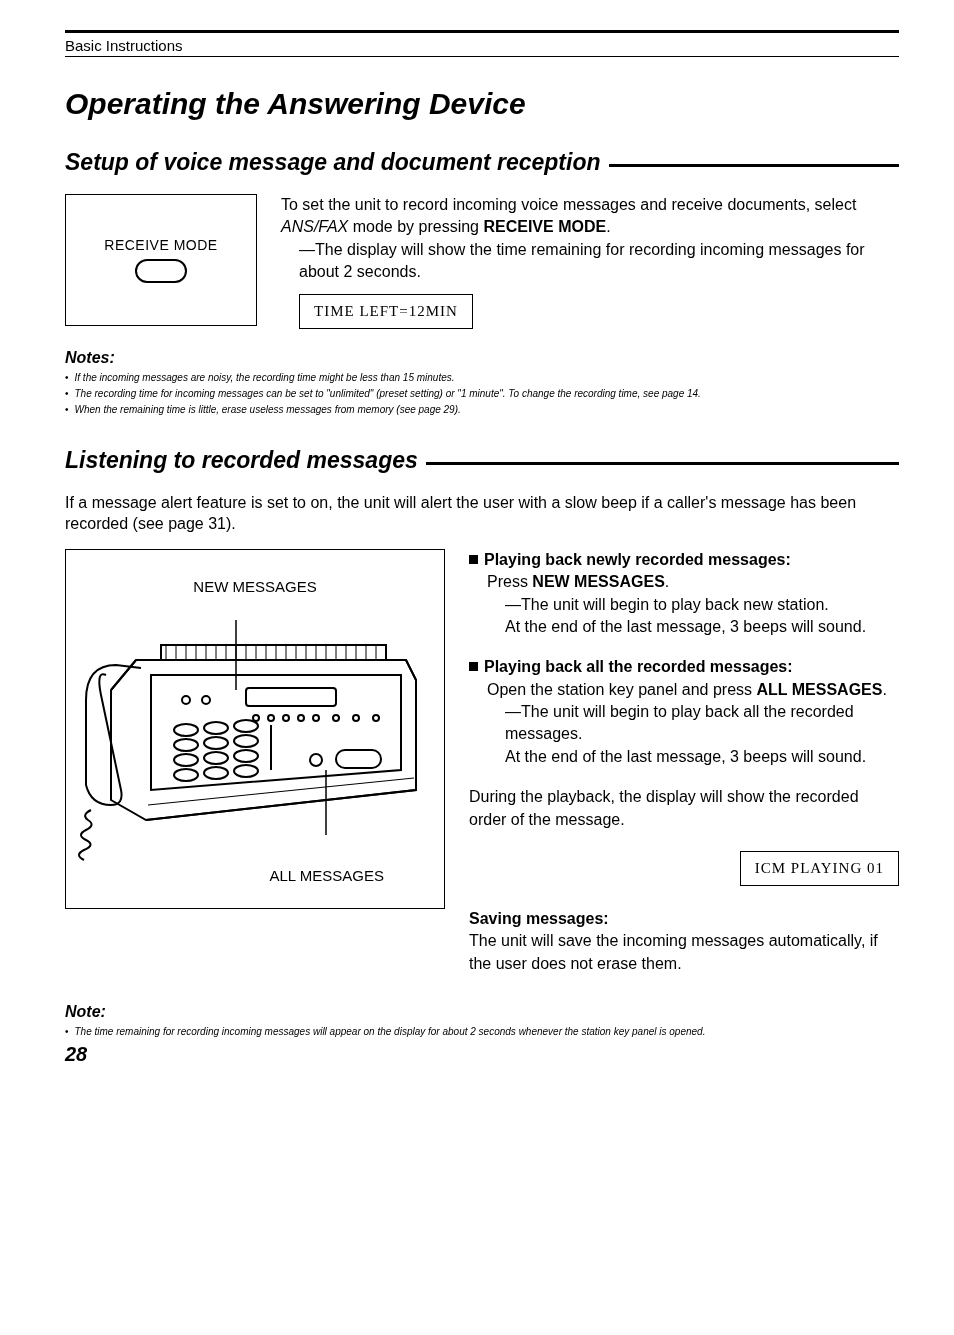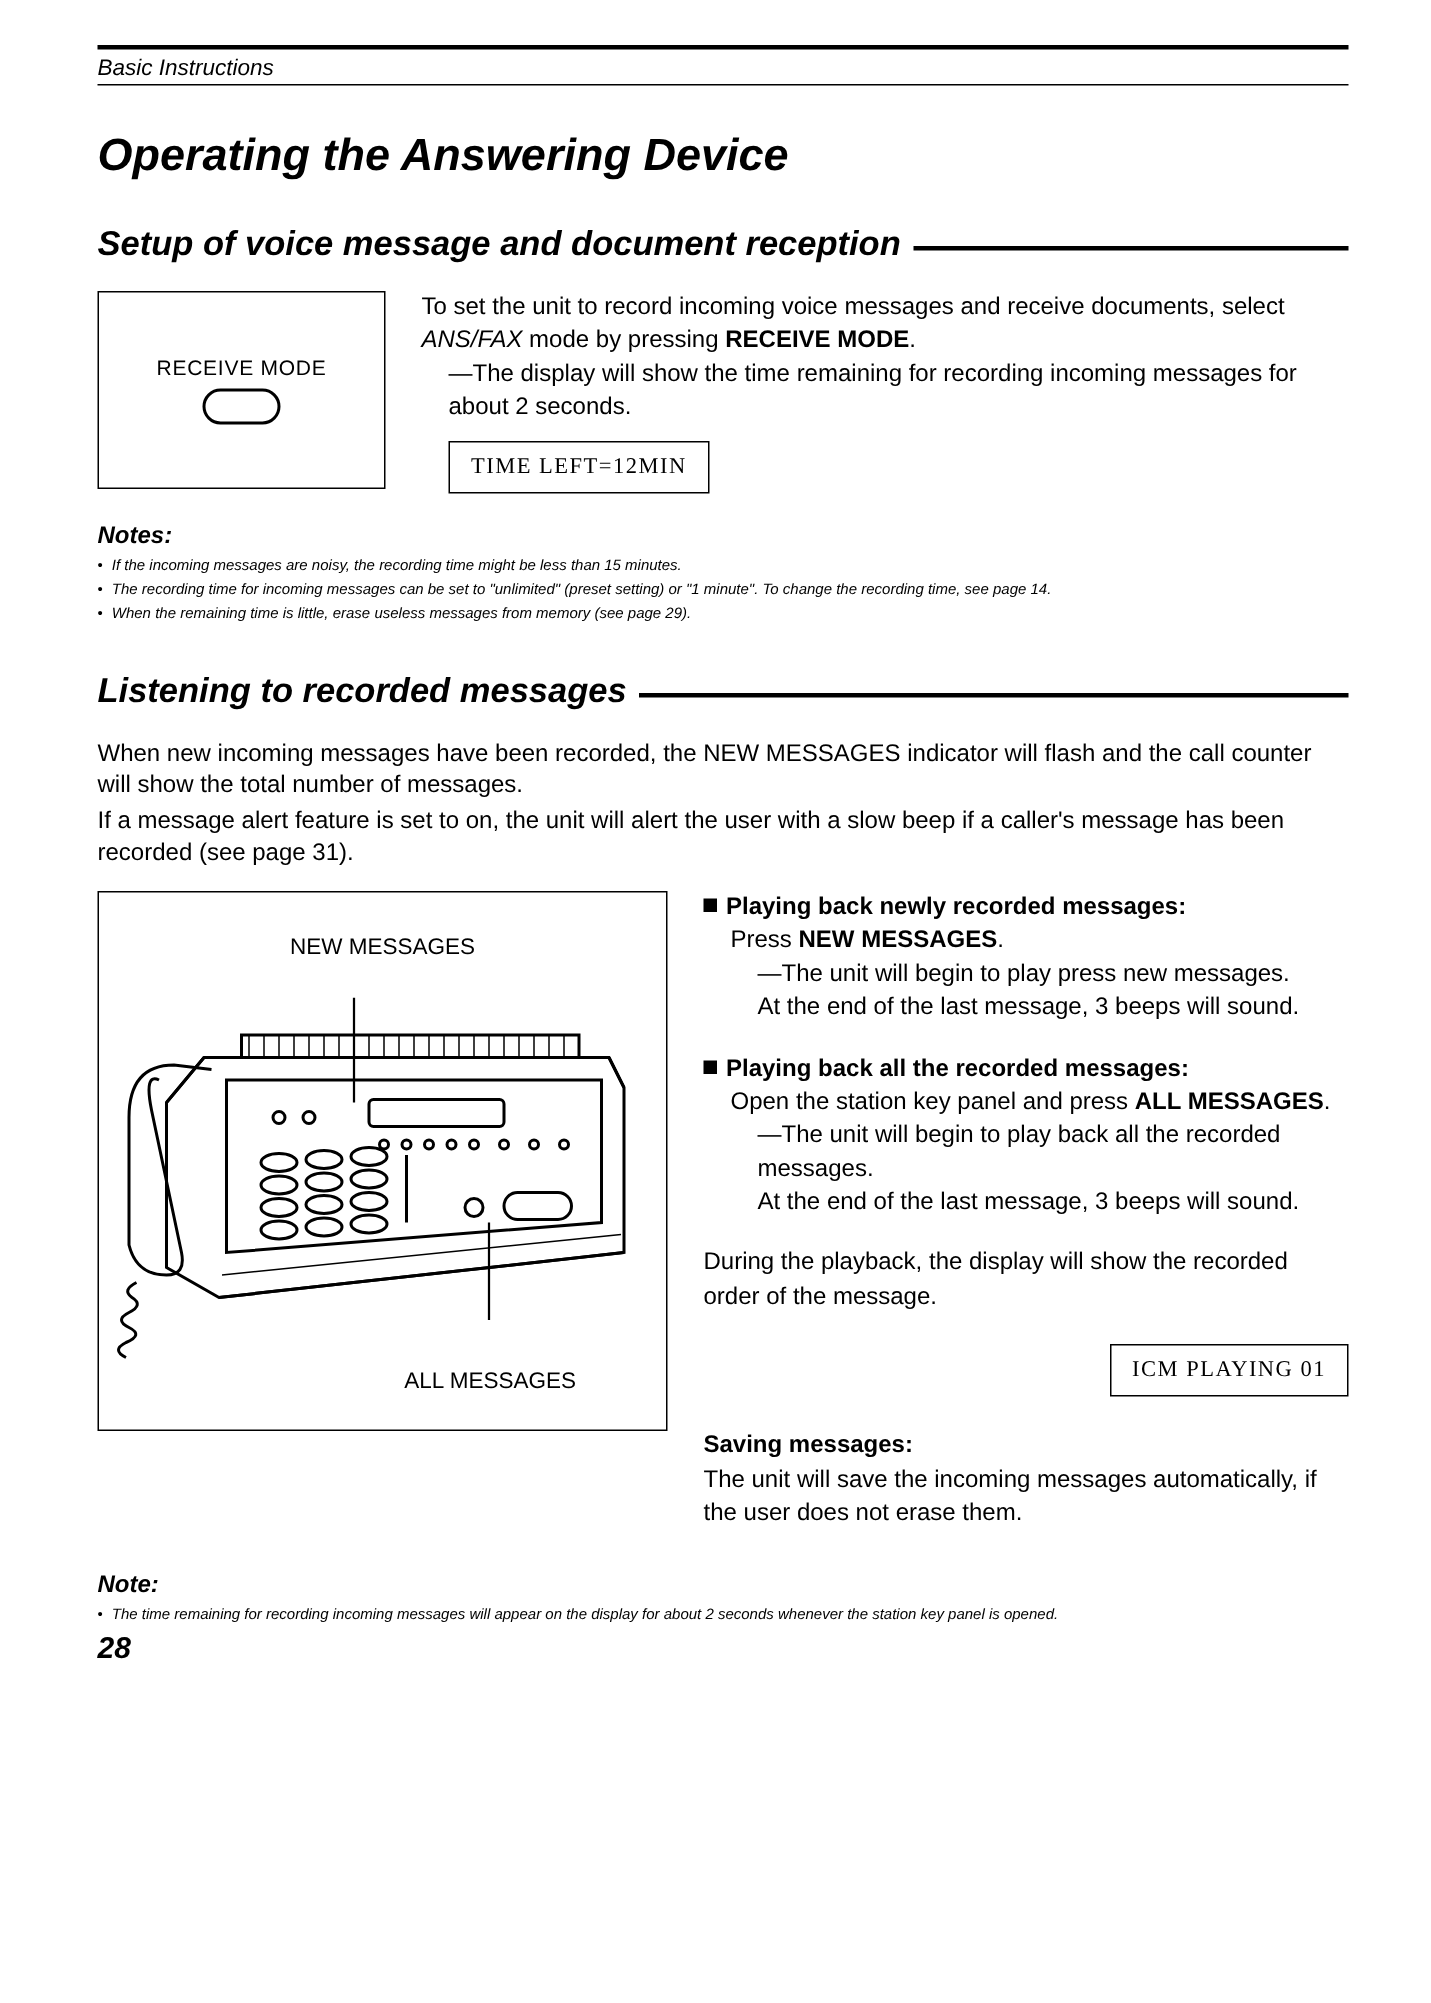--- a/index.html
+++ b/index.html
@@ -12,21 +12,20 @@
   }
   .page {
     padding: 30px 55px 40px 65px;
     box-sizing: border-box;
   }
   .top-rule {
     border-top: 3px solid #000;
     margin-bottom: 4px;
   }
   .header-row {
-    font-style: italic;
     font-size: 15px;
     border-bottom: 1px solid #000;
     padding-bottom: 2px;
     margin-bottom: 30px;
   }
   h1.title {
     font-size: 30px;
     font-style: italic;
     font-weight: bold;
     margin: 0 0 28px 0;
@@ -222,21 +221,20 @@
     <li>If the incoming messages are noisy, the recording time might be less than 15 minutes.</li>
     <li>The recording time for incoming messages can be set to "unlimited" (preset setting) or "1 minute". To change the recording time, see page 14.</li>
     <li>When the remaining time is little, erase useless messages from memory (see page 29).</li>
   </ul>
 
   <div class="section-head">
     <h2>Listening to recorded messages</h2>
     <div class="section-rule"></div>
   </div>
 
-  <p class="body" style="margin-bottom:2px">When new incoming messages have been recorded, the NEW MESSAGES indicator will flash and the call counter will show the total number of messages.</p>
   <p class="body">If a message alert feature is set to on, the unit will alert the user with a slow beep if a caller's message has been recorded (see page 31).</p>
 
   <div class="listen-row">
     <div class="device-box">
       <div class="label-top">NEW MESSAGES</div>
 
       <svg width="360" height="250" viewBox="0 0 360 250">
         <g stroke="#000" stroke-width="2" fill="none">
 
           <path d="M85 25 L310 25 L310 40 L85 40 Z"></path>
@@ -290,21 +288,21 @@
         </g>
       </svg>
 
       <div class="label-bottom">ALL MESSAGES</div>
     </div>
 
     <div class="listen-text">
       <div>
         <span class="sq-bullet"></span><b>Playing back newly recorded messages:</b>
         <div class="sub"><span>Press </span><b>NEW MESSAGES</b><span>.</span></div>
-        <div class="sub2">—The unit will begin to play press new messages.</div>
+        <div class="sub2">—The unit will begin to play back new station.</div>
         <div class="sub2">At the end of the last message, 3 beeps will sound.</div>
       </div>
 
       <div style="height:18px"></div>
 
       <div>
         <span class="sq-bullet"></span><b>Playing back all the recorded messages:</b>
         <div class="sub"><span>Open the station key panel and press </span><b>ALL MESSAGES</b><span>.</span></div>
         <div class="sub2">—The unit will begin to play back all the recorded messages.</div>
         <div class="sub2">At the end of the last message, 3 beeps will sound.</div>

